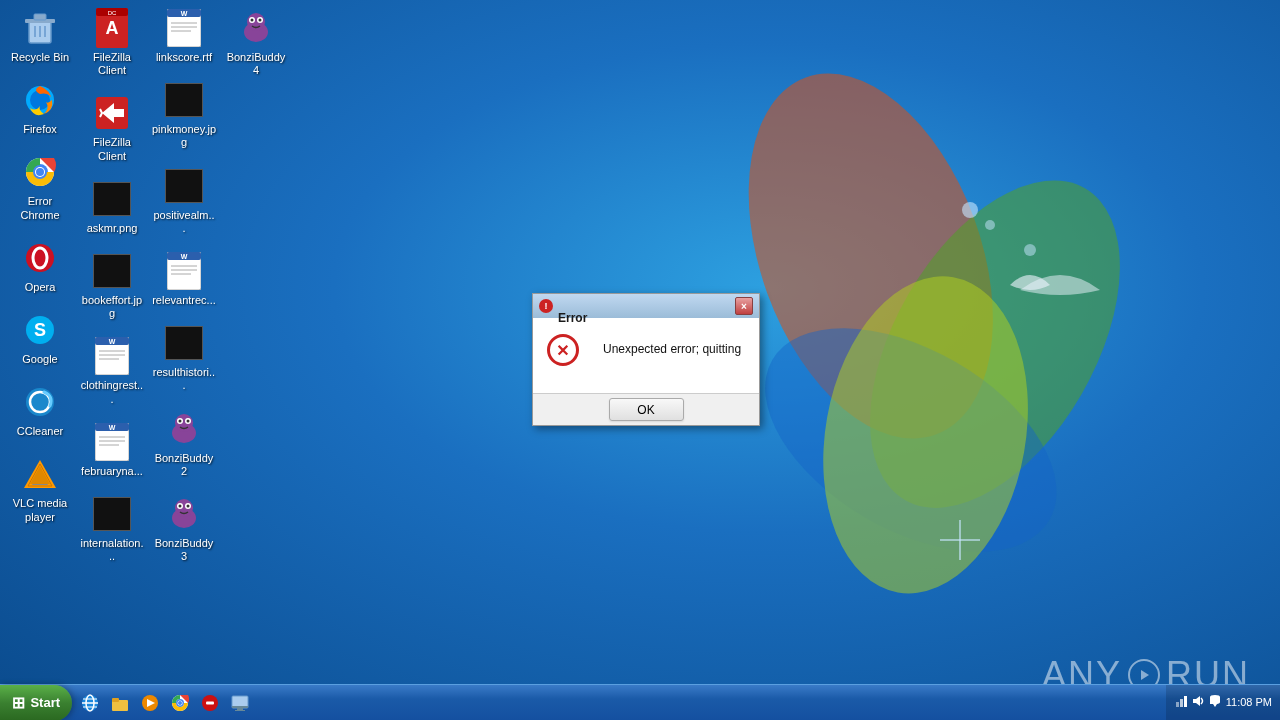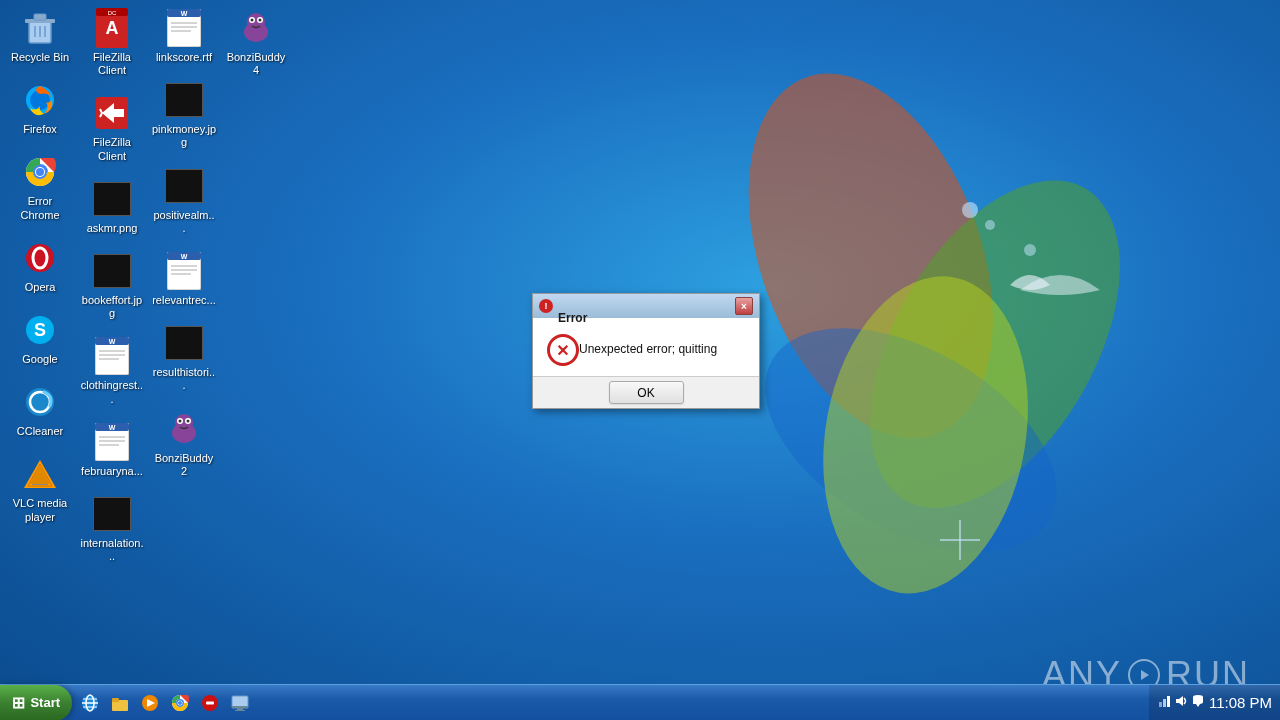--- a/index.html
+++ b/index.html
@@ -139,24 +139,24 @@
       display: flex;
       align-items: center;
       justify-content: center;
       font-size: 10px;
       color: white;
       cursor: pointer;
       font-weight: bold;
     }
 
     .dialog-body {
-      padding: 16px 14px 10px 14px;
-      display: flex;
-      align-items: center;
-      gap: 0;
+      padding: 16px 14px 27px 14px;
+      display: flex;
+      align-items: center;
+      gap: 24px;
       background: white;
       border-bottom: 1px solid #ccc;
     }
 
     .error-icon {
       width: 32px;
       height: 32px;
       border-radius: 50%;
       border: 3px solid #cc2222;
       background: white;
@@ -268,21 +268,21 @@
       align-items: center;
       gap: 3px;
     }
 
     .tray-icon {
       font-size: 13px;
       cursor: pointer;
     }
 
     .clock {
-      font-size: 15px;
+      font-size: 11px;
       color: white;
       text-align: right;
       line-height: 1.3;
     }
 
     
     .win7-swirl {
       position: absolute;
       right: 100px;
       top: 50px;
@@ -542,20 +542,34 @@
             <circle cx="14" cy="10" r="3" fill="white"></circle>
             <circle cx="22" cy="10" r="3" fill="white"></circle>
             <circle cx="14" cy="10" r="1.5" fill="#333"></circle>
             <circle cx="22" cy="10" r="1.5" fill="#333"></circle>
             <path d="M 14 16 Q 18 19 22 16" stroke="#333" stroke-width="1.5" fill="none"></path>
           </svg>
         </div>
         <span class="icon-label">BonziBuddy2</span>
       </div>
 
+      <div class="desktop-icon">
+        <div class="icon-img">
+          <svg width="36" height="36" viewBox="0 0 36 36">
+            <ellipse cx="18" cy="22" rx="12" ry="10" fill="#884499"></ellipse>
+            <circle cx="18" cy="12" r="9" fill="#884499"></circle>
+            <circle cx="14" cy="10" r="3" fill="white"></circle>
+            <circle cx="22" cy="10" r="3" fill="white"></circle>
+            <circle cx="14" cy="10" r="1.5" fill="#333"></circle>
+            <circle cx="22" cy="10" r="1.5" fill="#333"></circle>
+            <path d="M 14 16 Q 18 19 22 16" stroke="#333" stroke-width="1.5" fill="none"></path>
+          </svg>
+        </div>
+        <span class="icon-label">BonziBuddy3</span>
+      </div>
     </div>
 
     <div class="icon-col">
 
       <div class="desktop-icon">
         <div class="icon-img">
           <svg width="36" height="36" viewBox="0 0 36 36">
             <ellipse cx="18" cy="22" rx="12" ry="10" fill="#884499"></ellipse>
             <circle cx="18" cy="12" r="9" fill="#884499"></circle>
             <circle cx="14" cy="10" r="3" fill="white"></circle>

